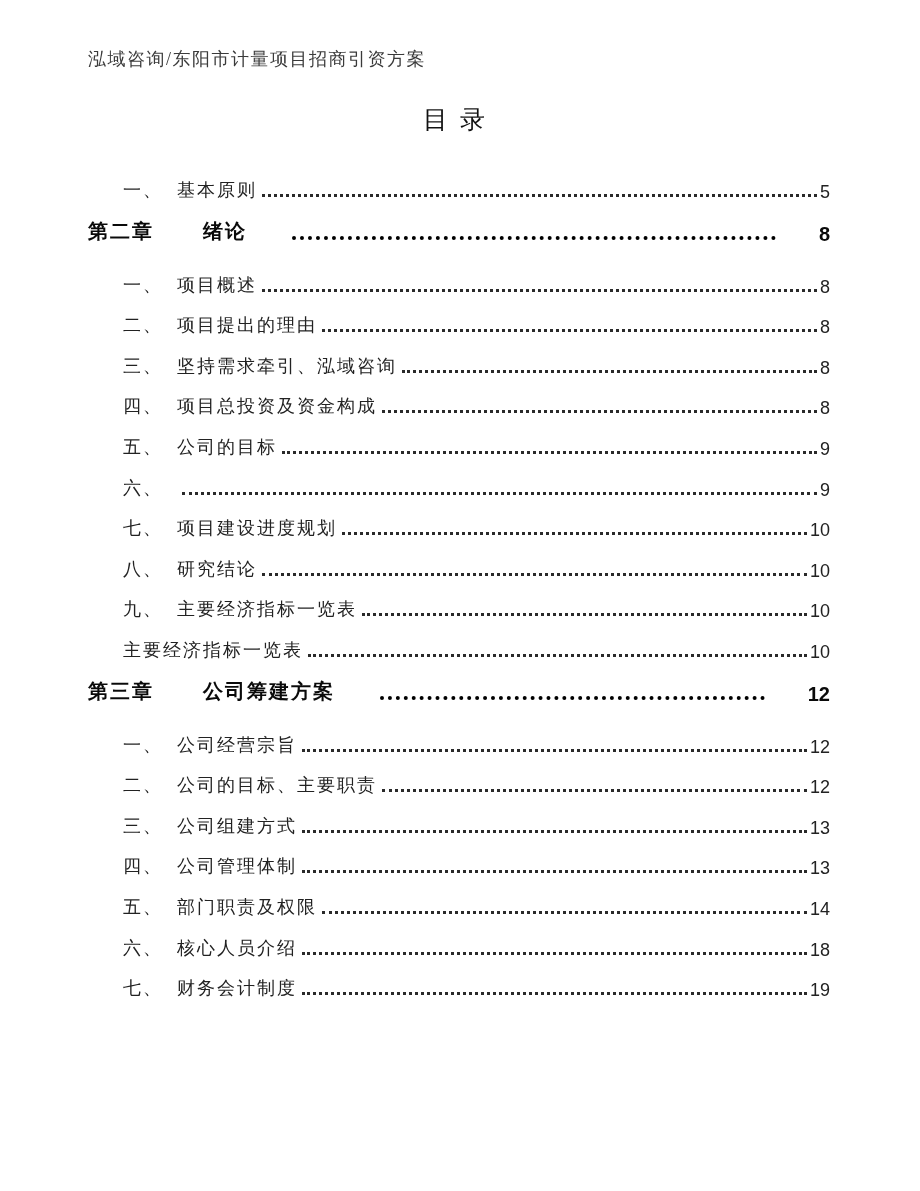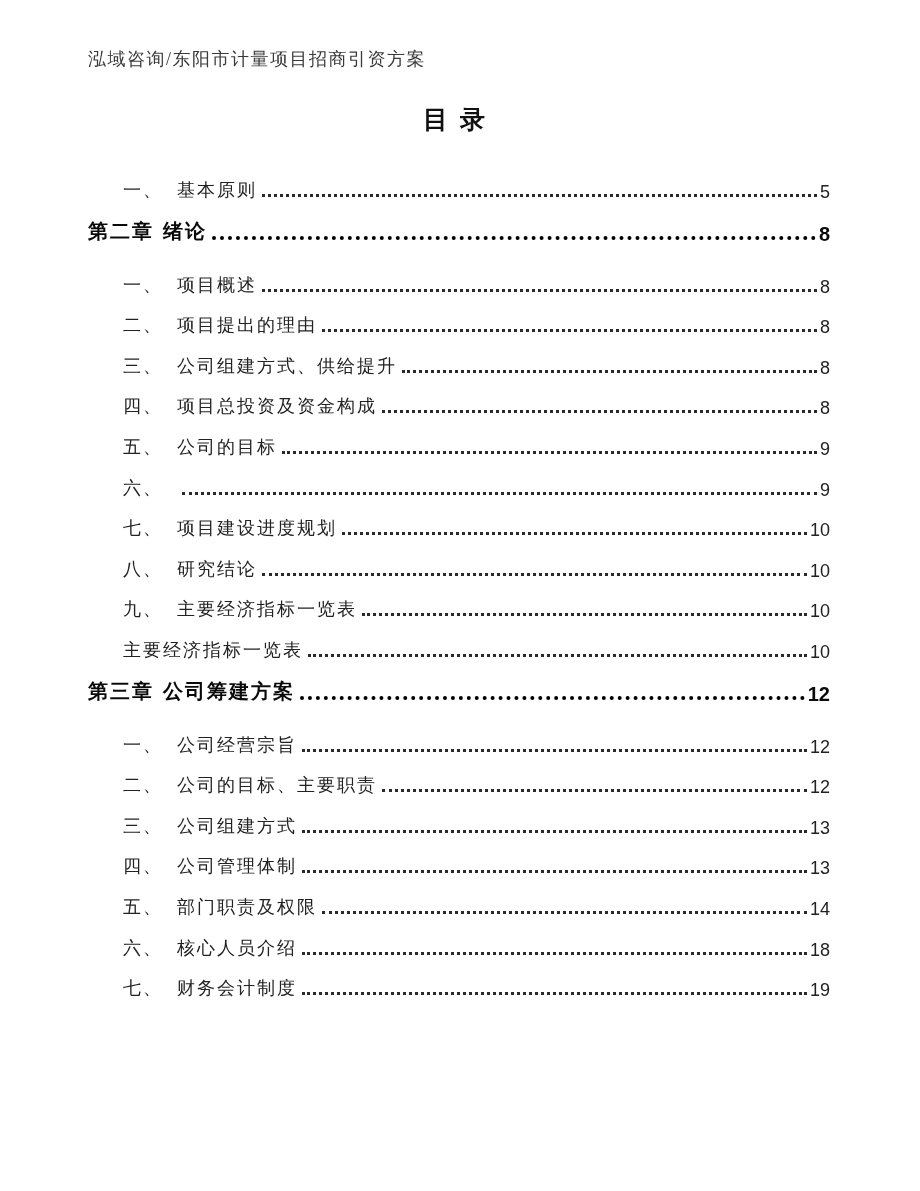--- a/index.html
+++ b/index.html
@@ -24,21 +24,21 @@
     color: #3a3a3a;
     white-space: nowrap;
   }
   .doc-title {
     position: absolute;
     top: 103px;
     left: 0;
     width: 100%;
     text-align: center;
     font-size: 25px;
-    font-weight: bold;
+    font-weight: normal;
     letter-spacing: 12px;
     color: #111111;
   }
   .toc {
     position: absolute;
     top: 176px;
     left: 88px;
     right: 90px;
   }
   .toc-row {
@@ -56,20 +56,21 @@
     white-space: nowrap;
     margin-right: 14px;
   }
   .toc-row .label { white-space: nowrap; }
   .toc-row.chapter {
     font-weight: bold;
     font-size: 20px;
     height: 28px;
     margin-bottom: 26px;
     color: #0a0a0a;
+    gap: 40px;
   }
   .toc-row.chapter .num { margin-right: 9px; }
   .leader {
     flex: 1 1 auto;
     min-width: 18px;
     border-bottom: 3px dotted #2a2a2a;
     margin: 0 3px 5px 5px;
   }
   .toc-row.chapter .leader {
     border-bottom: 4px dotted #000000;
@@ -115,21 +116,21 @@
         <span class="page-num">8</span>
       </div>
       <div class="toc-row entry">
         <span class="num">二、</span>
         <span class="label">项目提出的理由</span>
         <span class="leader"></span>
         <span class="page-num">8</span>
       </div>
       <div class="toc-row entry">
         <span class="num">三、</span>
-        <span class="label">公司组建方式、供给提升</span>
+        <span class="label">坚持需求牵引、泓域咨询</span>
         <span class="leader"></span>
         <span class="page-num">8</span>
       </div>
       <div class="toc-row entry">
         <span class="num">四、</span>
         <span class="label">项目总投资及资金构成</span>
         <span class="leader"></span>
         <span class="page-num">8</span>
       </div>
       <div class="toc-row entry">

